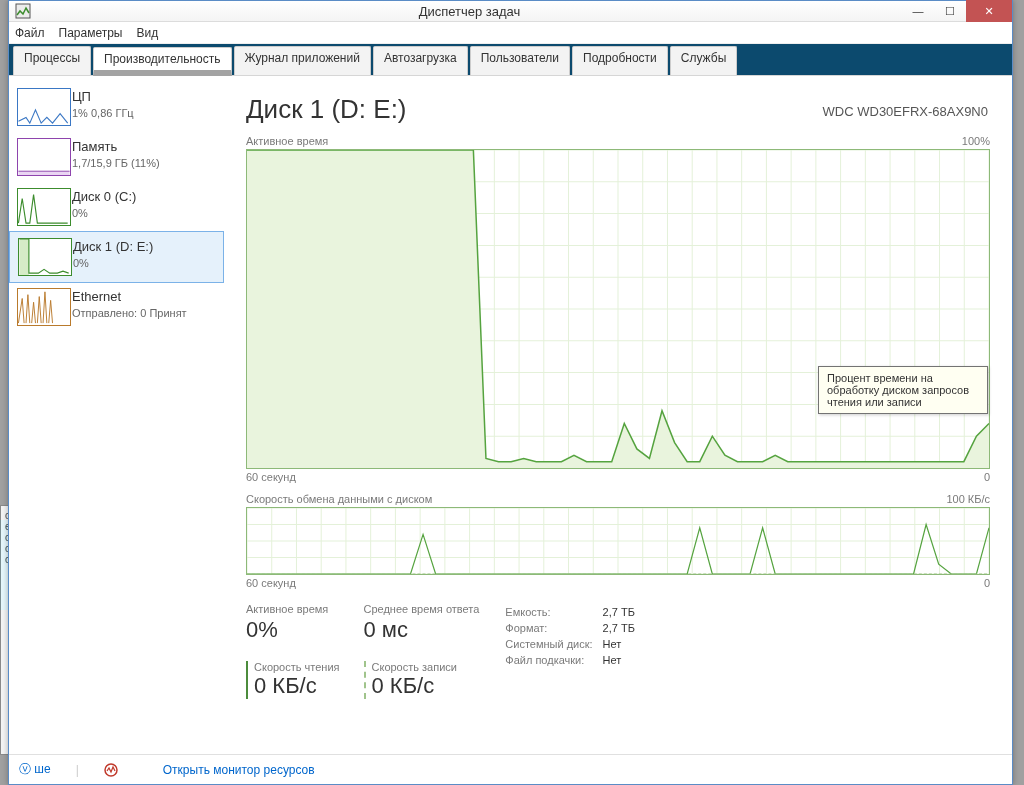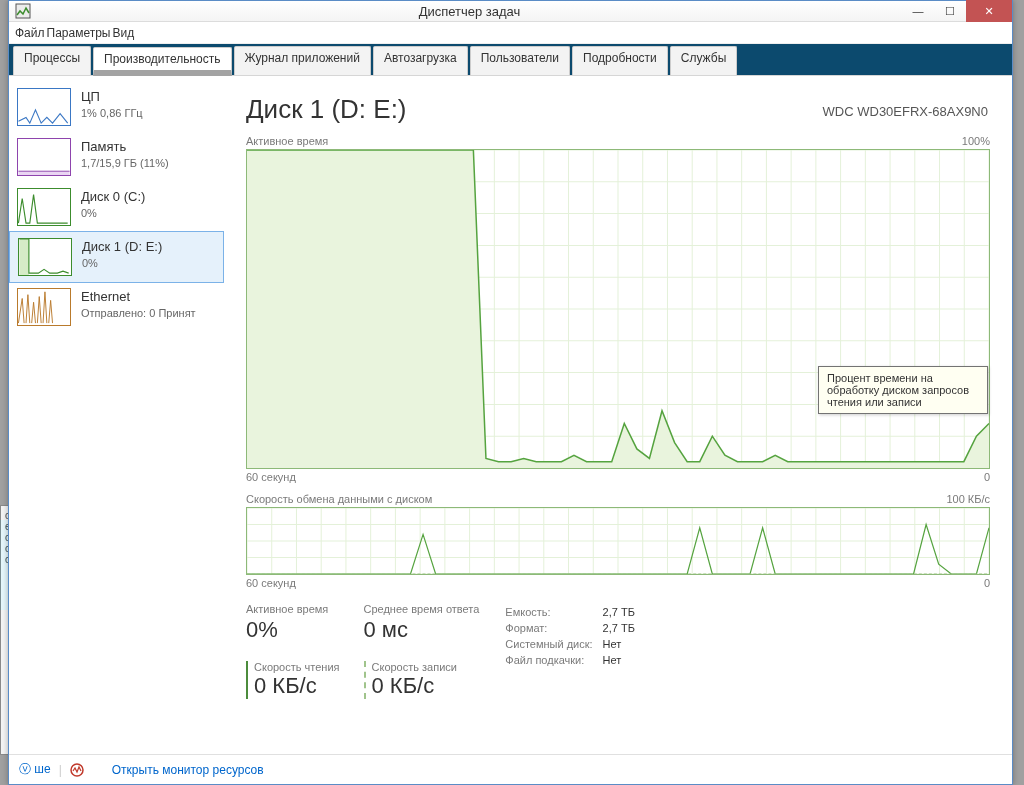--- a/index.html
+++ b/index.html
@@ -4,28 +4,28 @@
 <style>
 * { margin: 0; padding: 0; box-sizing: border-box; font-family: "Segoe UI", Tahoma, sans-serif; }
 body { background: #a0a0a0; width: 1024px; height: 785px; overflow: hidden; position: relative; }
 .window { position: absolute; left: 8px; top: 0; width: 1005px; height: 785px; background: #fff; border: 1px solid #5a8cc6; box-shadow: 0 0 6px rgba(0,0,0,.3); }
 .titlebar { height: 21px; background: linear-gradient(#fff,#f4f4f4); display: flex; align-items: center; border-bottom: 1px solid #dcdcdc; }
 .titlebar-icon { width: 16px; height: 16px; margin: 0 6px; }
 .titlebar-title { flex: 1; text-align: center; font-size: 13px; color: #333; }
 .titlebar-buttons { display: flex; }
 .titlebar-btn { width: 32px; height: 22px; display: flex; align-items: center; justify-content: center; font-size: 11px; color: #333; }
 .titlebar-btn.close { background: #c35353; color: #fff; width: 46px; }
-.menubar { height: 22px; padding: 0 6px; display: flex; gap: 2px; align-items: center; font-size: 12px; color: #333; border-bottom: 1px solid #eee; }
+.menubar { height: 22px; padding: 0 6px; display: flex; gap: 14px; align-items: center; font-size: 12px; color: #333; border-bottom: 1px solid #eee; }
 .menubar span { cursor: default; }
 .tabs { display: flex; border-bottom: 1px solid #d6d6d6; background: #0c4a6e; padding: 2px 4px 0; }
 .tab { padding: 4px 10px; font-size: 12px; border: 1px solid #ccc; border-bottom: none; background: #f3f3f3; margin-right: 2px; border-radius: 2px 2px 0 0; cursor: default; color: #333; }
 .tab.active { background: #fff; border-bottom: 6px solid #a3a3a3; position: relative; top: 1px; }
 .content { display: flex; height: calc(100% - 30px - 22px - 27px - 30px); }
 .sidebar { width: 215px; background: #fff; overflow-y: auto; padding-top: 6px; }
-.side-item { display: flex; padding: 6px 8px; gap: 10px; align-items: flex-start; cursor: default; }
+.side-item { display: flex; padding: 6px 8px; gap: 1px; align-items: flex-start; cursor: default; }
 .side-item.selected { background: #e5f1fb; border: 1px solid #7bb2e8; margin: -1px 0; }
 .side-thumb { width: 54px; height: 38px; border: 1px solid #999; background: #fff; position: relative; overflow: hidden; flex-shrink: 0; }
 .side-text { font-size: 12px; line-height: 1.35; }
 .side-title { color: #333; font-size: 13px; }
 .side-sub { color: #666; font-size: 11px; }
 .main { flex: 1; padding: 18px 22px 0 22px; position: relative; }
 .main-title { font-size: 26px; font-weight: 300; color: #333; }
 .main-model { position: absolute; right: 24px; top: 28px; font-size: 13px; color: #555; }
 .chart-label { font-size: 11px; color: #7a7a7a; margin-top: 10px; display: flex; justify-content: space-between; }
 .chart { border: 1px solid #8db978; background: #fff; margin-top: 2px; position: relative; }
@@ -35,21 +35,21 @@
 .axis-bottom { font-size: 11px; color: #7a7a7a; display: flex; justify-content: space-between; margin-top: 2px; }
 .stats { display: flex; margin-top: 14px; gap: 24px; }
 .stat-col { display: flex; flex-direction: column; gap: 2px; }
 .stat-label { font-size: 11px; color: #7a7a7a; }
 .stat-big { font-size: 22px; color: #333; font-weight: 300; }
 .bar-left { border-left: 2px solid #4c8c3c; padding-left: 6px; margin-top: 16px; }
 .bar-left.write { border-color: #a0c48c; border-left-style: dashed; }
 .info-table { font-size: 11px; color: #7a7a7a; }
 .info-table td { padding: 1px 8px 1px 0; }
 .info-table td.val { color: #333; }
-.footer { position: absolute; bottom: 0; left: 0; right: 0; height: 30px; border-top: 1px solid #e0e0e0; display: flex; align-items: center; padding: 0 10px; gap: 8px; font-size: 12px; }
+.footer { position: absolute; bottom: 0; left: 0; right: 0; height: 30px; border-top: 1px solid #e0e0e0; display: flex; align-items: center; padding: 0 10px; gap: 25px; font-size: 12px; }
 .footer a { color: #0066cc; text-decoration: none; cursor: pointer; margin-left: 20px; }
 .footer .chev { color: #0066cc; }
 .tooltip { position: absolute; right: 24px; top: 290px; background: #fffff2; border: 1px solid #737373; padding: 5px 8px; font-size: 11px; color: #333; width: 170px; box-shadow: 1px 1px 3px rgba(0,0,0,.2); }
 
 .th-svg { width: 100%; height: 100%; }
 
 .bg-widget { position: absolute; left: 0; bottom: 30px; width: 92px; height: 250px; background: #fff; border: 1px solid #888; font-size: 10px; color: #444; opacity: .9; z-index: -1;}
 .intel-badge { position: absolute; left: 0; top: 520px; width: 55px; height: 90px; background: #00b5e2; border-radius: 0 40px 40px 0; z-index: -1; }
 </style>
 </head>

